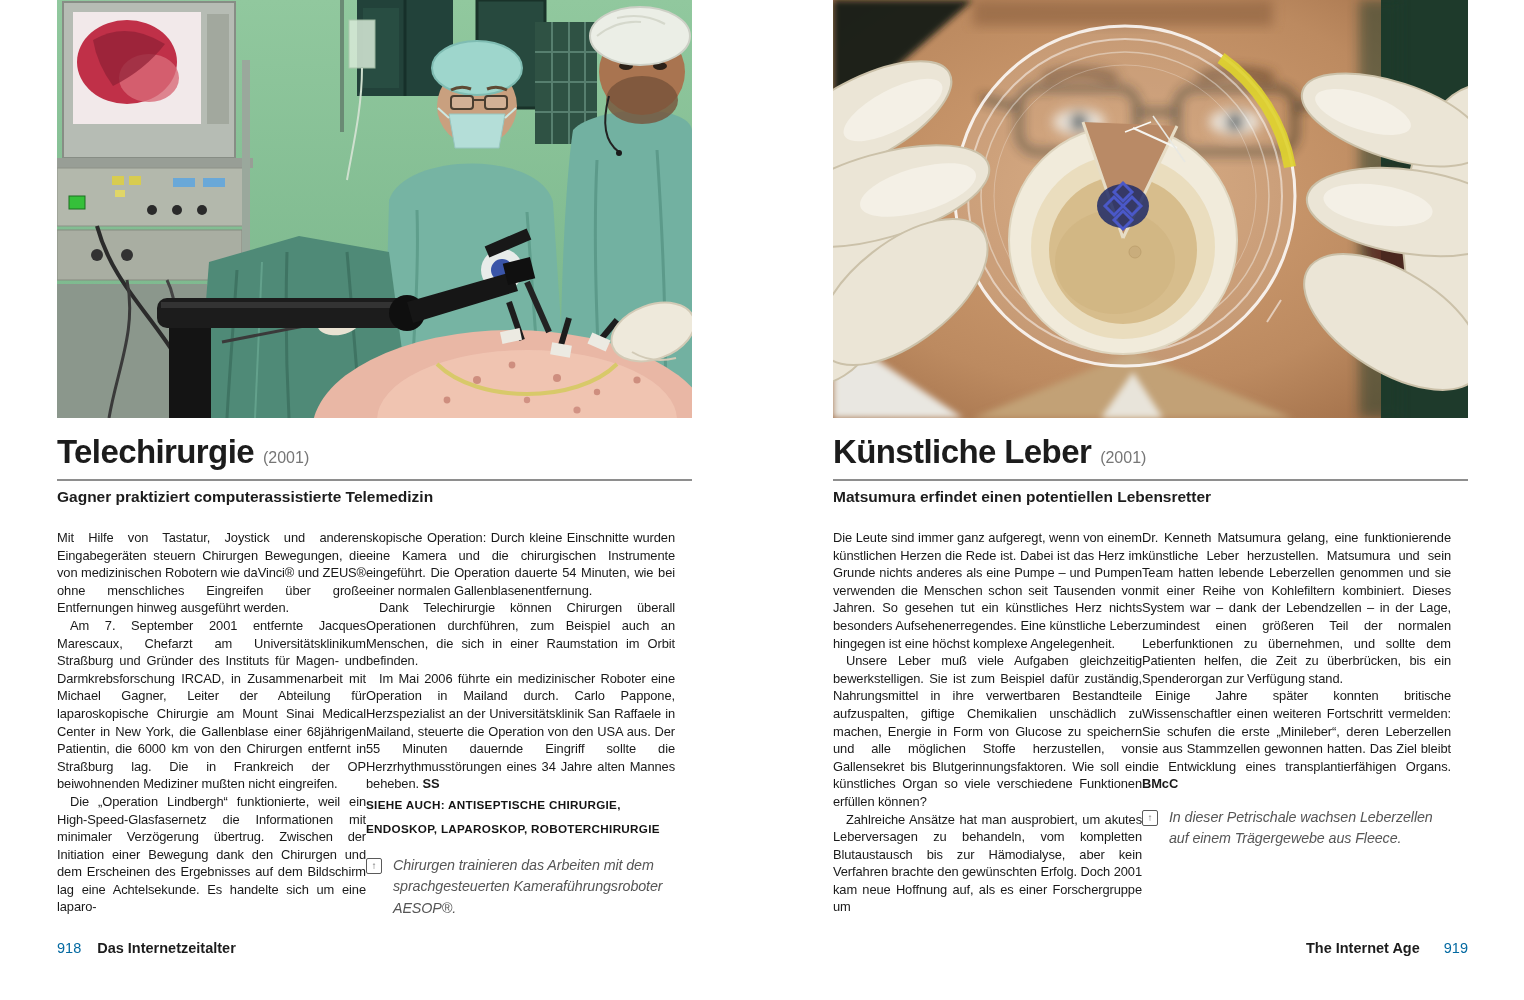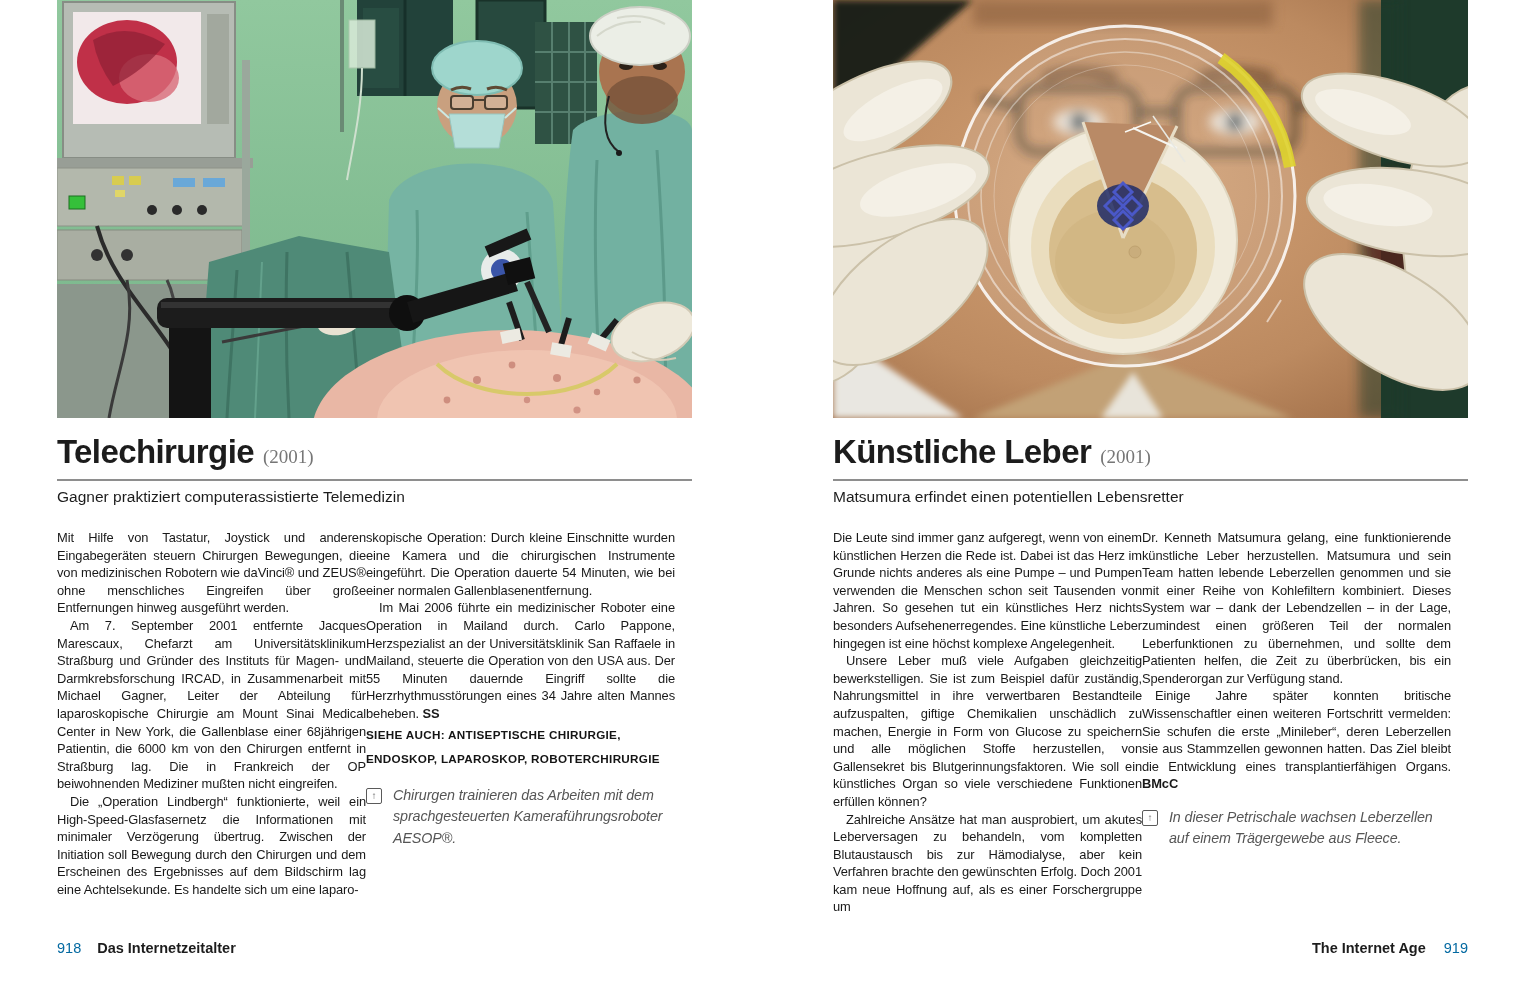--- a/index.html
+++ b/index.html
@@ -5,43 +5,43 @@
   html,body { margin:0; padding:0; background:#ffffff; }
   .spread {
     position:relative; width:1524px; height:1000px; background:#ffffff;
     font-family:"Liberation Sans", sans-serif; overflow:hidden;
   }
   .page { position:absolute; top:0; width:635px; height:1000px; }
   .photo { position:absolute; top:0; left:0; width:635px; height:418px; margin:0; overflow:hidden; }
   .photo svg { display:block; width:635px; height:418px; }
   .title { position:absolute; top:433px; left:0; margin:0; font-size:33px; font-weight:bold;
            color:#1c1c1c; letter-spacing:-0.6px; white-space:nowrap; }
-  .year  { font-size:19px; font-weight:normal; color:#767676; margin-left:9px; letter-spacing:0;font-family:Liberation Serif, serif; }
+  .year  { font-size:16px; font-weight:normal; color:#767676; margin-left:9px; letter-spacing:0; }
   .rule  { position:absolute; top:479px; left:0; width:635px; border-top:2px solid #8e8e8e; height:0; }
-  .subtitle { position:absolute; top:488px; left:0; margin:0; font-size:15.5px; font-weight:normal; color:#1c1c1c; }
+  .subtitle { position:absolute; top:488px; left:0; margin:0; font-size:15.5px; font-weight:bold; color:#1c1c1c; }
   .columns { position:absolute; top:529px; left:0; width:635px; display:flex; gap:0; }
   .col { flex:0 0 309px; width:309px; font-size:12.9px; line-height:17.6px; text-align:justify;
          color:#191919; letter-spacing:-0.1px; }
   .col p { margin:0; }
   p.ind { text-indent:13px; }
   .author { font-weight:bold; }
   .see-also { margin-top:17px; font-size:11.7px; font-weight:bold; line-height:24px;
               letter-spacing:0.3px; text-align:left; color:#141414; }
   .caption { margin-top:14px; position:relative; padding-left:27px; font-style:italic;
              font-size:14.3px; line-height:21.5px; color:#555555; text-align:left; }
   .cap-icon { position:absolute; left:0; top:3px; width:14px; height:14px; border:1.6px solid #5a5a5a;
               border-radius:2px; font-style:normal; font-size:10px; line-height:14px; text-align:center;
               color:#5a5a5a; font-weight:bold; }
   .footer { position:absolute; top:940px; font-size:14.5px; color:#1c1c1c; }
   .footer-left  { left:57px; }
   .footer-right { left:833px; width:635px; text-align:right; }
   .pnum   { color:#0369a1; }
   .ptitle { font-weight:bold;margin-left:28px; }
   .footer-left  .ptitle { margin-left:16px; }
-  .footer-right .pnum   { margin-left:18px; }
+  .footer-right .pnum   { margin-left:24px; }
 </style>
 </head>
 <body>
 
 <div class="spread">
 
   <section class="page" style="left:57px;">
 
     <figure class="photo">
       <svg viewBox="0 0 635 418" xmlns="http://www.w3.org/2000/svg">
@@ -185,24 +185,25 @@
     </figure>
 
     <h1 class="title"><span>Telechirurgie</span><span class="year">(2001)</span></h1>
     <div class="rule"></div>
     <h2 class="subtitle">Gagner praktiziert computerassistierte Telemedizin</h2>
 
     <div class="columns">
       <div class="col">
         <p>Mit Hilfe von Tastatur, Joystick und anderen Eingabegeräten steuern Chirurgen Bewegungen, die von medizinischen Robotern wie daVinci® und ZEUS® ohne menschliches Eingreifen über große Entfernungen hinweg ausgeführt werden.</p>
         <p class="ind">Am 7. September 2001 entfernte Jacques Marescaux, Chefarzt am Universitätsklinikum Straßburg und Gründer des Instituts für Magen- und Darmkrebsforschung IRCAD, in Zusammenarbeit mit Michael Gagner, Leiter der Abteilung für laparoskopische Chirurgie am Mount Sinai Medical Center in New York, die Gallenblase einer 68jährigen Patientin, die 6000 km von den Chirurgen entfernt in Straßburg lag. Die in Frankreich der OP beiwohnenden Mediziner mußten nicht eingreifen.</p>
-        <p class="ind">Die „Operation Lindbergh“ funktionierte, weil ein High-Speed-Glasfasernetz die Informationen mit minimaler Verzögerung übertrug. Zwischen der Initiation soll Bewegung durch den Chirurgen und dem Erscheinen des Ergebnisses auf dem Bildschirm lag eine Achtelsekunde. Es handelte sich um eine laparo-</p>
+        <p class="ind">Die „Operation Lindbergh“ funktionierte, weil ein High-Speed-Glasfasernetz die Informationen mit minimaler Verzögerung übertrug. Zwischen der Initiation einer Bewegung dank den Chirurgen und dem Erscheinen des Ergebnisses auf dem Bildschirm lag eine Achtelsekunde. Es handelte sich um eine laparo-</p>
       </div>
       <div class="col">
         <p>skopische Operation: Durch kleine Einschnitte wurden eine Kamera und die chirurgischen Instrumente eingeführt. Die Operation dauerte 54 Minuten, wie bei einer normalen Gallenblasenentfernung.</p>
+        <p class="ind">Dank Telechirurgie können Chirurgen überall Operationen durchführen, zum Beispiel auch an Menschen, die sich in einer Raumstation im Orbit befinden.</p>
         <p class="ind"><span>Im Mai 2006 führte ein medizinischer Roboter eine Operation in Mailand durch. Carlo Pappone, Herzspezialist an der Universitätsklinik San Raffaele in Mailand, steuerte die Operation von den USA aus. Der 55 Minuten dauernde Eingriff sollte die Herzrhythmusstörungen eines 34 Jahre alten Mannes beheben.</span> <span class="author">SS</span></p>
         <p class="see-also"><span>SIEHE AUCH:</span> <span>ANTISEPTISCHE CHIRURGIE, ENDOSKOP, LAPAROSKOP, ROBOTERCHIRURGIE</span></p>
         <div class="caption">
           <span class="cap-icon">↑</span>
           <span class="cap-text">Chirurgen trainieren das Arbeiten mit dem sprachgesteuerten Kameraführungsroboter AESOP®.</span>
         </div>
       </div>
     </div>
   </section>
 

